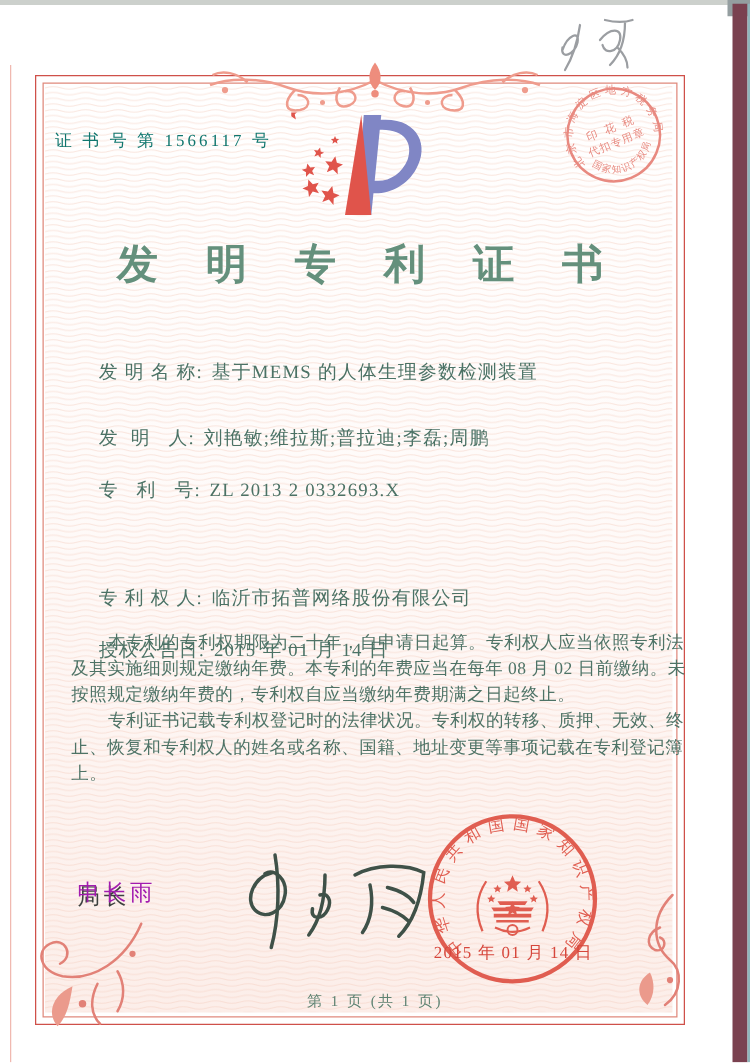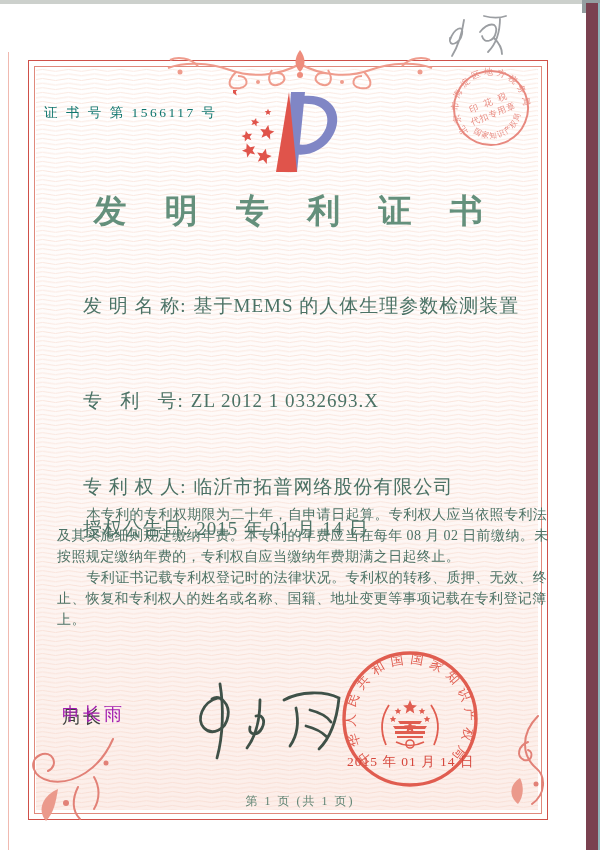--- a/index.html
+++ b/index.html
@@ -18,21 +18,21 @@
                border:1px solid #e0897c;}
   .guilloche{position:absolute;left:36px;top:68px;}
   .pink-tint{position:absolute;left:36px;top:68px;width:502px;height:742px;
              background:linear-gradient(180deg,rgba(249,219,208,0) 0%,rgba(248,210,197,0.10) 45%,rgba(246,205,191,0.34) 100%);}
   
   .cert-number{position:absolute;left:44px;top:104px;font-size:13.5px;letter-spacing:2.5px;
                color:#0f766e;white-space:pre;}
   .title{position:absolute;left:28px;top:189px;width:520px;text-align:center;
          font-size:33px;letter-spacing:15px;padding-left:15px;box-sizing:border-box;
          color:#64907c;font-weight:600;}
-  .field-row{position:absolute;left:60px;font-size:19px;color:#4b7265;letter-spacing:1px;white-space:pre;text-align:right;}
+  .field-row{position:absolute;left:60px;font-size:15px;color:#4b7265;letter-spacing:1px;white-space:pre;text-align:right;}
   .field-row .lbl{white-space:pre;}
   .field-row .val{margin-left:7px;}
   .paragraphs{position:absolute;left:57px;top:504px;width:492px;font-size:14px;
               line-height:21px;color:#4e7366;letter-spacing:0.4px;}
   .paragraphs p{margin:0;text-indent:2.1em;}
   .director-title{position:absolute;left:62px;top:705px;font-size:18px;letter-spacing:3px;
                   color:#3c413e;font-family:Liberation Mono, monospace;}
   .director-name{position:absolute;left:62px;top:702px;font-size:18px;letter-spacing:3px;
                  color:#a21caf;font-family:"Liberation Sans","DejaVu Sans",sans-serif;}
   .seal-date{position:absolute;left:347px;top:753px;font-size:13.5px;letter-spacing:1px;
@@ -146,22 +146,25 @@
     </g>
   </svg>
 
   <div class="cert-number">证 书 号 第 1566117 号</div>
 
   <div class="title">发 明 专 利 证 书</div>
 
   <div class="field-row" style="top:271px;">
     <span class="lbl">发 明 名 称:</span><span class="val">基于MEMS 的人体生理参数检测装置</span>
   </div>
+  <div class="field-row" style="top:324px;">
+    <span class="lbl">发  明   人:</span><span class="val">刘艳敏;维拉斯;普拉迪;李磊;周鹏</span>
+  </div>
   <div class="field-row" style="top:366px;">
-    <span class="lbl">专   利   号:</span><span class="val">ZL 2012 1 0332693.X</span>
+    <span class="lbl">专   利   号:</span><span class="val">ZL 2013 2 0332693.X</span>
   </div>
   <div class="field-row" style="top:452px;">
     <span class="lbl">专 利 权 人:</span><span class="val">临沂市拓普网络股份有限公司</span>
   </div>
   <div class="field-row" style="top:494px;">
     <span class="lbl">授权公告日:</span><span class="val">2015 年 01 月 14 日</span>
   </div>
 
   <div class="paragraphs">
     <p>本专利的专利权期限为二十年，自申请日起算。专利权人应当依照专利法及其实施细则规定缴纳年费。本专利的年费应当在每年 08 月 02 日前缴纳。未按照规定缴纳年费的，专利权自应当缴纳年费期满之日起终止。</p>

